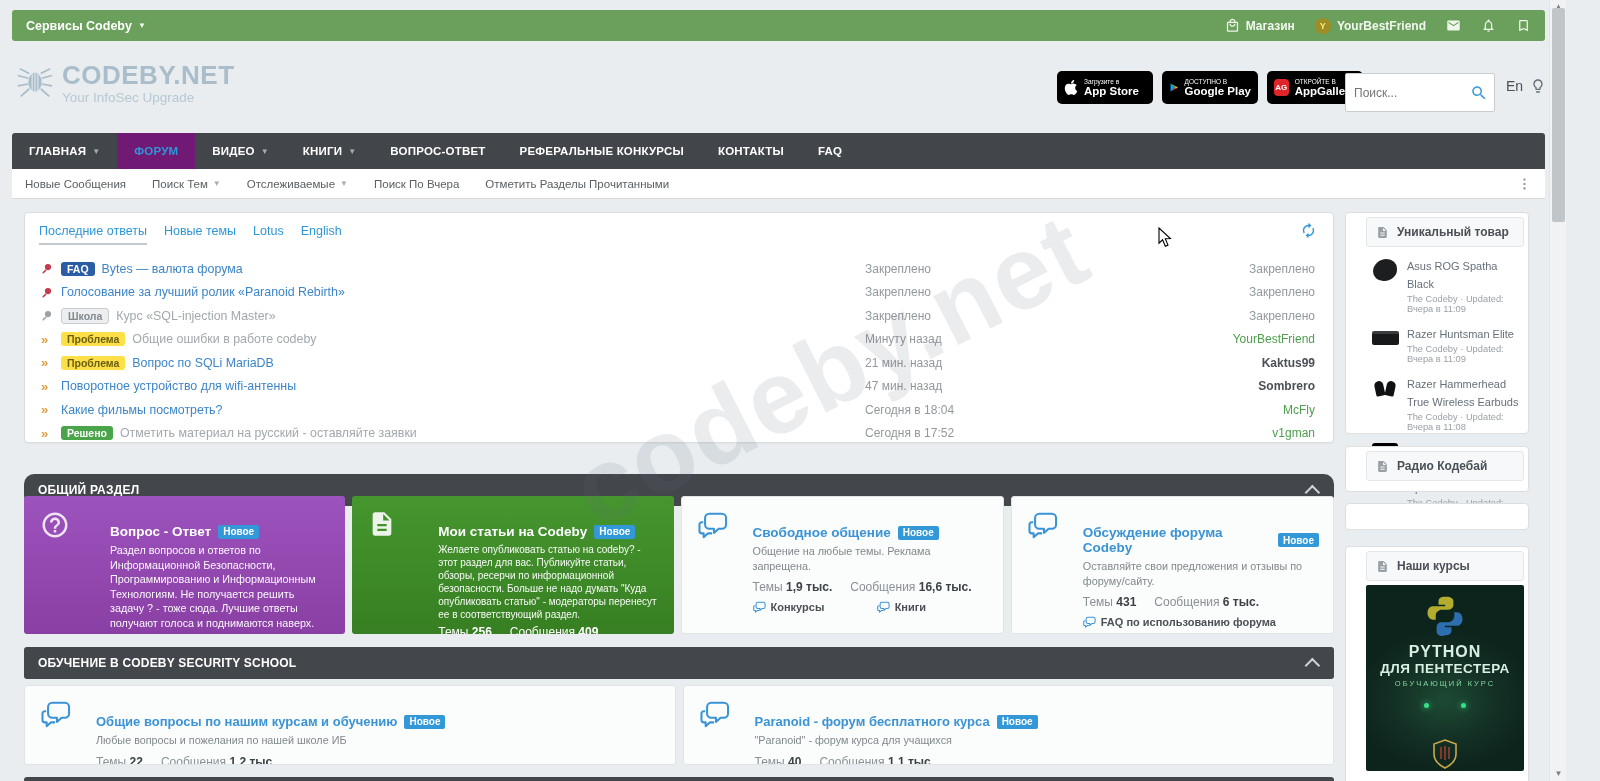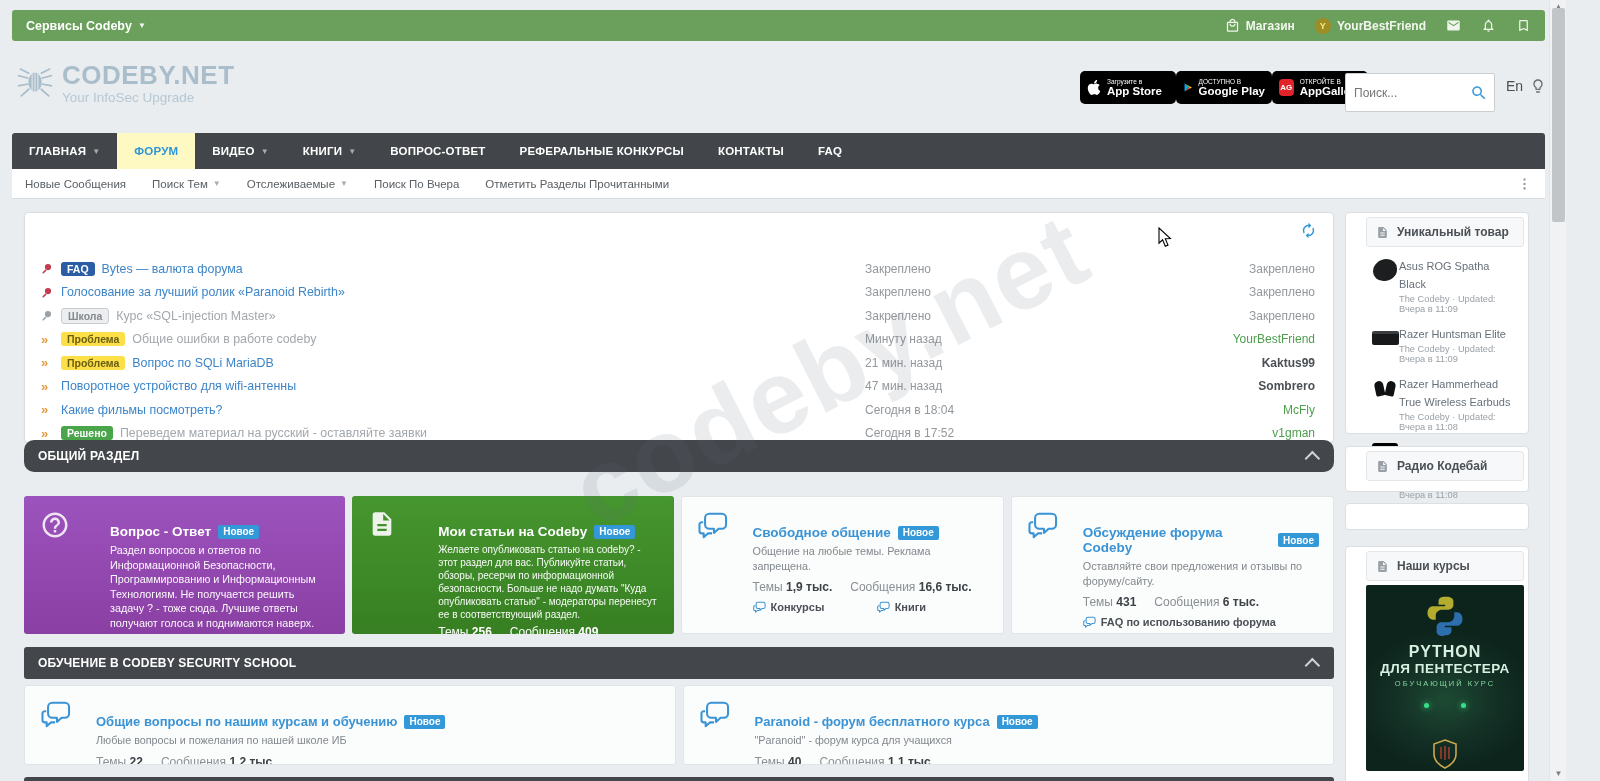--- a/index.html
+++ b/index.html
@@ -14,35 +14,35 @@
   .tb-caret{font-size:8px;opacity:.9;}
   .tb-right{margin-left:auto;display:flex;align-items:center;gap:20px;font-size:12px;font-weight:bold;}
   .tb-item{display:flex;align-items:center;gap:6px;color:#f2f7ef;}
   .avatar{width:16px;height:16px;border-radius:50%;background:#9e8c25;color:#f7eb82;font-size:9px;font-weight:bold;display:flex;align-items:center;justify-content:center;}
   .tb-ico{width:15px;height:15px;fill:#eef5ea;}
 
   
   .logo{position:absolute;left:16px;top:62px;display:flex;align-items:center;gap:8px;}
   .logo-text .t1{font-size:26px;font-weight:bold;color:#a9bdca;letter-spacing:.5px;line-height:26px;}
   .logo-text .t2{font-size:13.5px;color:#b6c8d4;margin-top:2px;}
-  .stores{position:absolute;left:1057px;top:71px;display:flex;gap:0;margin-left:23px;}
+  .stores{position:absolute;left:1057px;top:71px;display:flex;gap:9px;}
   .store{width:82px;height:33px;background:#000;border-radius:5px;color:#fff;display:flex;align-items:center;gap:6px;padding:0 7px;box-sizing:content-box;}
   .store .txt .s{font-size:6.5px;line-height:7px;}
   .store .txt .b{font-size:11.5px;font-weight:bold;line-height:13px;white-space:nowrap;}
   .search{position:absolute;left:1345px;top:73px;width:150px;height:39px;background:#fff;border:1px solid #c9ced2;border-radius:2px;display:flex;align-items:center;box-sizing:border-box;}
   .search input{border:none;outline:none;flex:1;font-size:12px;padding:0 8px;color:#555;font-family:"Liberation Sans",sans-serif;background:transparent;width:100px;}
   .search svg{margin-right:6px;}
   .lang{position:absolute;left:1506px;top:78px;font-size:14px;color:#4a5054;}
   .bulb{position:absolute;left:1530px;top:76px;}
 
   
   .nav{position:absolute;left:12px;top:133px;width:1533px;height:36px;background:#42464a;border-radius:3px 3px 0 0;display:flex;align-items:stretch;}
   .nav-item{display:flex;align-items:center;gap:6px;padding:0 17px;font-size:11.5px;font-weight:bold;color:#fff;letter-spacing:.2px;}
   .nav-item .c{font-size:8px;color:#a9adb0;}
-  .nav-item.active{background:#fef9c3;color:#2f96d8;}
+  .nav-item.active{background:#701a75;color:#2f96d8;}
   .subnav{position:absolute;left:12px;top:169px;width:1533px;height:30px;background:#fff;border-bottom:1px solid #d8dcdf;display:flex;align-items:center;box-sizing:border-box;}
   .subnav-item{padding:0 13px;font-size:11.5px;color:#5a6065;display:flex;align-items:center;gap:5px;}
   .subnav-item .c{font-size:8px;color:#a9adb0;}
   .subnav-dots{margin-left:auto;margin-right:14px;color:#8b9095;font-size:13px;font-weight:bold;}
 
   
   .panel{position:absolute;left:24px;top:212px;width:1310px;height:231px;background:#fff;border:1px solid #d9dde1;border-radius:4px;box-shadow:0 1px 2px rgba(0,0,0,.04);box-sizing:border-box;}
   .ptabs{position:absolute;left:14px;top:11px;display:flex;gap:17px;font-size:12.5px;}
   .ptab{color:#2f96d8;}
   .ptab.active{padding-bottom:5px;border-bottom:2px solid #c3c9ce;}
@@ -93,21 +93,21 @@
   .card.green .csub a{color:#fff;}
   .card.white .csub a{color:#4a5055;}
   .csub svg{width:13px;height:12px;}
   .card.white .csub{width:165px;}
   .chat-blue{color:#3a93d5;}
   .chat-white{color:#fff;}
 
   
   .sbox{position:absolute;left:1345px;width:184px;background:#fff;border:1px solid #dcdfe2;border-radius:4px;box-sizing:border-box;padding-left:16px;}
   .sbox-h{margin:4px;background:#f7f8f9;border:1px solid #e4e7e9;border-radius:3px;padding:7px 9px;font-size:12px;font-weight:bold;color:#4a5055;display:flex;align-items:center;gap:8px;}
-  .sp-item{display:flex;gap:0;padding:5px 9px;align-items:flex-start;}
+  .sp-item{display:flex;gap:8px;padding:5px 9px;align-items:flex-start;}
   .sp-thumb{flex:0 0 28px;height:28px;display:flex;align-items:center;justify-content:center;}
   .sp-t1{font-size:11px;color:#66707a;line-height:13px;}
   .sp-t2{font-size:9.3px;color:#9aa1a7;margin-top:2px;}
   .th-mouse{width:24px;height:22px;background:#1c1e20;border-radius:60% 45% 55% 45%;}
   .th-kbd{width:27px;height:14px;background:#17191b;border-radius:2px;border-top:3px solid #3a3d40;box-sizing:border-box;}
   .th-bud{width:9px;height:15px;background:#0f1113;border-radius:6px 6px 2px 2px;margin:0 1px;transform:rotate(-12deg);}
   .th-bud+.th-bud{transform:rotate(12deg);}
   .th-wapt{width:26px;height:26px;background:#000;border-radius:3px;color:#3d6fd8;font-weight:bold;font-size:15px;display:flex;align-items:center;justify-content:center;}
 
   
@@ -260,20 +260,26 @@
     <div class="subnav-item">
         <span>Поиск По Вчера</span>
       </div>
     <div class="subnav-item">
         <span>Отметить Разделы Прочитанными</span>
       </div>
     <div class="subnav-dots">⋮</div>
   </div>
 
   <div class="panel">
+    <div class="ptabs">
+      <a class="ptab active">Последние ответы</a>
+      <a class="ptab">Новые темы</a>
+      <a class="ptab">Lotus</a>
+      <a class="ptab">English</a>
+    </div>
     <svg class="refresh" viewBox="0 0 24 24">
         <path d="M12 6v3l4-4-4-4v3c-4.42 0-8 3.58-8 8 0 1.57.46 3.03 1.24 4.26L6.7 14.8c-.45-.83-.7-1.79-.7-2.8 0-3.31 2.69-6 6-6zm6.76 1.74L17.3 9.2c.44.84.7 1.79.7 2.8 0 3.31-2.69 6-6 6v-3l-4 4 4 4v-3c4.42 0 8-3.58 8-8 0-1.57-.46-3.03-1.24-4.26z"></path>
       </svg>
 
     <div class="trows">
       <div class="trow">
         <span class="ticon">
             <svg width="11" height="11" viewBox="0 0 12 12" fill="currentColor">
               <circle cx="7.6" cy="4.4" r="3.4"></circle>
               <rect x="1" y="8.6" width="5.4" height="1.6" rx=".8" transform="rotate(-45 3.7 9.4)"></rect>
@@ -329,28 +335,28 @@
       </div>
       <div class="trow">
         <span class="tchev">»</span>
         <a class="ttitle">Какие фильмы посмотреть?</a>
         <span class="ttime">Сегодня в 18:04</span>
         <a class="tuser u-green">McFly</a>
       </div>
       <div class="trow">
         <span class="tchev">»</span>
         <span class="tbadge b-solved">Решено</span>
-        <a class="ttitle muted">Переведем материал на русский - оставляйте заявки</a>
+        <a class="ttitle muted">Отметить материал на русский - оставляйте заявки</a>
         <span class="ttime">Сегодня в 17:52</span>
         <a class="tuser u-green">v1gman</a>
       </div>
     </div>
   </div>
 
-  <div class="sec" style="top:440px;border-radius:10px;">
+  <div class="sec" style="top:474px;border-radius:10px;">
     <span>ОБЩИЙ РАЗДЕЛ</span>
     <span class="chev"></span>
   </div>
 
   <div class="crow" style="top:496px;height:138px;">
     <div class="card purple">
       <svg class="cicon" width="30" height="30" viewBox="0 0 24 24" fill="rgba(255,255,255,.85)">
           <path d="M11 18h2v-2h-2v2zm1-16C6.48 2 2 6.48 2 12s4.48 10 10 10 10-4.48 10-10S17.52 2 12 2zm0 18c-4.41 0-8-3.59-8-8s3.59-8 8-8 8 3.59 8 8-3.59 8-8 8zm0-14c-2.21 0-4 1.79-4 4h2c0-1.1.9-2 2-2s2 .9 2 2c0 2-3 1.75-3 5h2c0-2.25 3-2.5 3-5 0-2.21-1.79-4-4-4z"></path>
         </svg>
       <div class="body">

